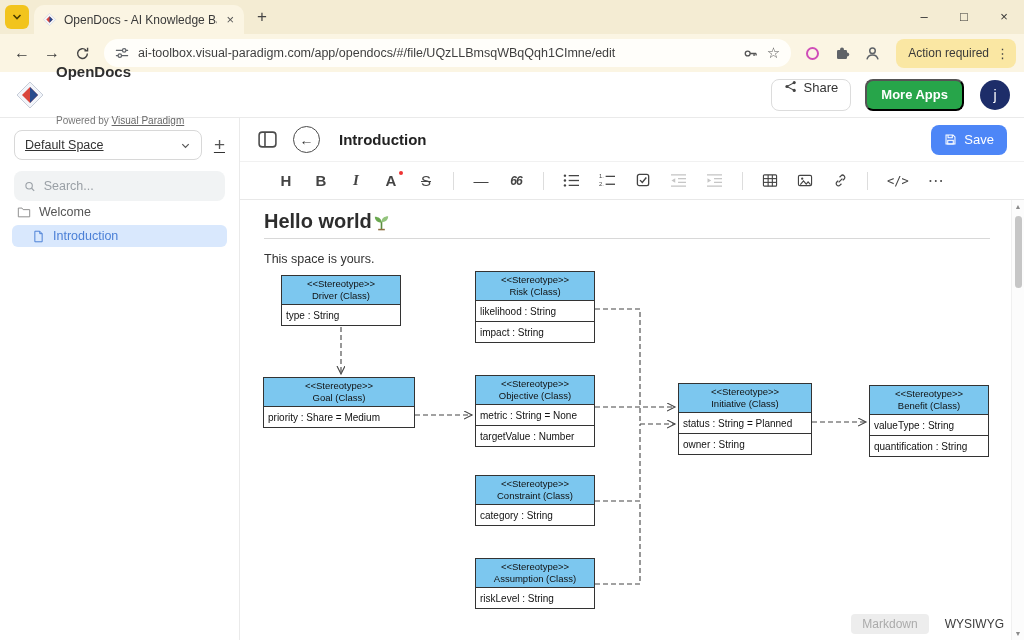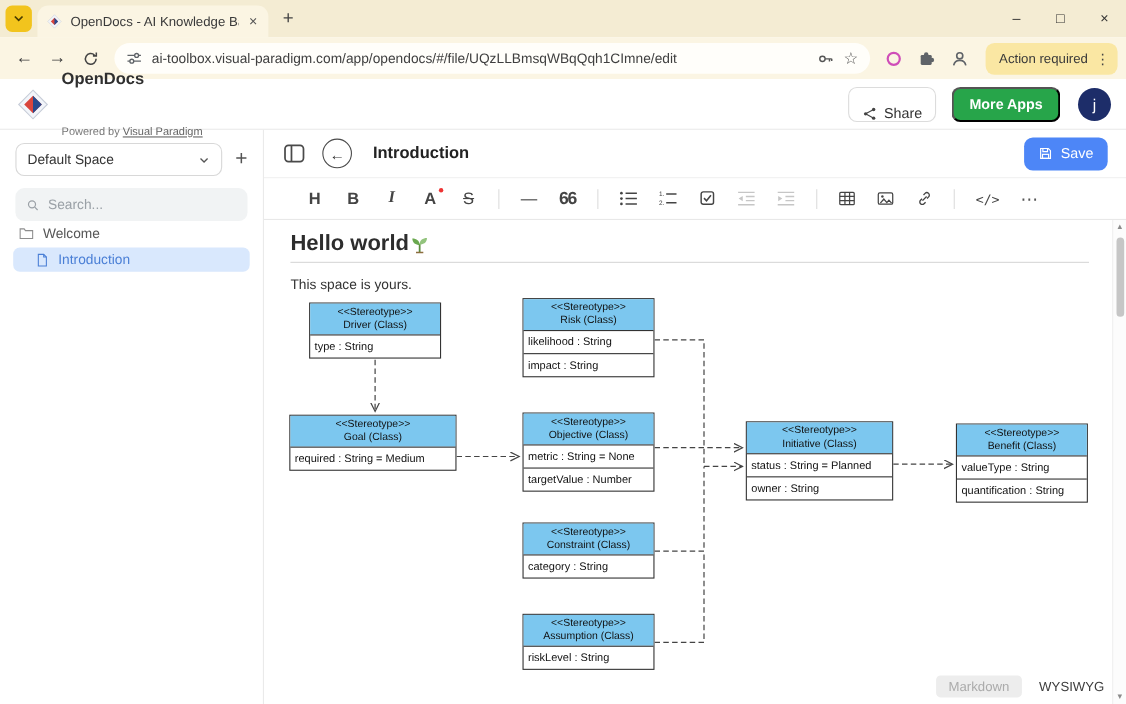--- a/index.html
+++ b/index.html
@@ -26,28 +26,28 @@
   .action-pill { background:#fae7a3; border-radius:8px; height:29px; display:flex; align-items:center; padding:0 7px 0 12px; font-size:12px; color:#3a3a3a; gap:7px; margin-left:8px; cursor:pointer; white-space:nowrap; }
   .action-dots { font-size:13px; color:#444; }
 
   
   .appheader { height:46px; background:#fff; border-bottom:1px solid #eaeaea; display:flex; align-items:center; padding:0 14px; gap:10px; flex:none; }
   .brand-text { display:flex; flex-direction:column; justify-content:center; line-height:1.15;gap:35px; }
   .brand-name { font-size:15px; font-weight:bold; color:#2f2f2f; }
   .powered { font-size:10px; color:#777; }
   .powered .vendor { text-decoration:underline; color:#666; cursor:pointer; }
   .hspacer { flex:1; }
-  .btn-share { height:32px; border:1px solid #dcdcdc; border-radius:8px; background:#fff; display:flex; align-items:flex-end; gap:7px; padding:0 12px; font-size:13px; color:#333; cursor:pointer; }
+  .btn-share { height:32px; border:1px solid #dcdcdc; border-radius:8px; background:#fff; display:flex; align-items:flex-start; gap:7px; padding:0 12px; font-size:13px; color:#333; cursor:pointer; }
   .btn-moreapps { height:32px; border-radius:8px; background:#27a54a; color:#fff; display:flex; align-items:center; padding:0 14px; font-size:13px; font-weight:bold; margin-left:4px; cursor:pointer; }
   .avatar { width:30px; height:30px; border-radius:50%; background:#1d2d69; color:#fff; display:flex; align-items:center; justify-content:center; font-size:14px; margin-left:6px; cursor:pointer; }
 
   
   .workspace { flex:1; display:flex; min-height:0; }
   .sidebar { width:240px; flex:none; border-right:1px solid #eaeaea; padding-top:12px; }
-  .space-row { display:flex; align-items:center; padding:0 14px; gap:12px; }
+  .space-row { display:flex; align-items:center; padding:0 14px; gap:12px;text-decoration:underline; }
   .space-select { flex:1; height:30px; border:1px solid #d8d8d8; border-radius:8px; display:flex; align-items:center; justify-content:space-between; padding:0 10px; font-size:12.5px; color:#333; cursor:pointer; }
   .plus { font-size:19px; color:#555; cursor:pointer; }
   .searchbox { margin:11px 14px 0; height:30px; background:#f1f3f4; border-radius:8px; display:flex; align-items:center; gap:8px; padding:0 10px; }
   .searchbox input { border:none; outline:none; background:transparent; font:inherit; font-size:12.5px; color:#444; width:100%; }
   .searchbox input::placeholder { color:#9aa0a6; }
   .tree { }
   .tree-folder { display:flex; align-items:center; gap:8px; padding:4px 17px; font-size:12.5px; color:#555; cursor:pointer; }
   .tree-doc { display:flex; align-items:center; gap:8px; margin:2px 12px 0; padding:4px 6px 4px 20px; font-size:12.5px; color:#4a7fd6; background:#d9e8fd; border-radius:6px; cursor:pointer; }
 
   .main { flex:1; display:flex; flex-direction:column; position:relative; min-width:0; }
@@ -57,21 +57,21 @@
   .doc-title { font-size:15px; font-weight:bold; color:#222; margin-left:4px; }
   .btn-save { margin-left:auto; height:30px; background:#4d86f7; border:none; border-radius:8px; color:#fff; display:flex; align-items:center; gap:7px; padding:0 13px; font-size:13px; cursor:pointer; }
 
   .format-bar { height:38px; flex:none; display:flex; align-items:center; gap:19px; padding-left:38px; border-bottom:1px solid #e8e8e8; }
   .fmt { min-width:16px; display:flex; align-items:center; justify-content:center; font-size:15px; color:#444; cursor:pointer; }
   .fmt-b { font-weight:bold; }
   .fmt-i { font-style:italic; font-family:"Liberation Serif", serif; font-weight:bold; }
   .fmt-a { position:relative; font-weight:bold; }
   .fmt-a .dot { position:absolute; top:-1px; right:-4px; width:4px; height:4px; border-radius:50%; background:#e33; }
   .fmt-s { text-decoration:line-through; }
-  .fmt-quote { font-weight:bold; font-size:16px; letter-spacing:-1px; }
+  .fmt-quote { font-weight:bold; font-size:12px; letter-spacing:-1px;font-style:italic; }
   .fmt-code { font-family:"DejaVu Sans Mono", monospace; font-size:12px; }
   .fmt-more { font-size:16px; color:#555; }
   .fmt-divider { width:1px; height:18px; background:#ddd; }
 
   .doc-area { flex:1; position:relative; overflow:hidden; background:#fff; }
   .doc-head { padding:10px 24px 0; display:flex; align-items:center; gap:0; }
   .doc-head h1 { font-size:20px; color:#2d2d2d; }
   .rule { height:1px; background:#d8d8d8; margin:5px 34px 0 24px; }
   .intro { margin:13px 0 0 24px; font-size:12.5px; color:#333; }
 
@@ -375,21 +375,21 @@
           </div>
           <div class="uml-attr">likelihood : String</div>
           <div class="uml-attr">impact : String</div>
         </div>
 
         <div class="uml-class" style="left:23px;top:177px;width:152px">
           <div class="uml-head">
             <div>&lt;&lt;Stereotype&gt;&gt;</div>
             <div>Goal (Class)</div>
           </div>
-          <div class="uml-attr">required : String = Medium</div>
+          <div class="uml-attr">priority : Share = Medium</div>
         </div>
 
         <div class="uml-class" style="left:235px;top:175px;width:120px">
           <div class="uml-head">
             <div>&lt;&lt;Stereotype&gt;&gt;</div>
             <div>Objective (Class)</div>
           </div>
           <div class="uml-attr">metric : String = None</div>
           <div class="uml-attr">targetValue : Number</div>
         </div>

